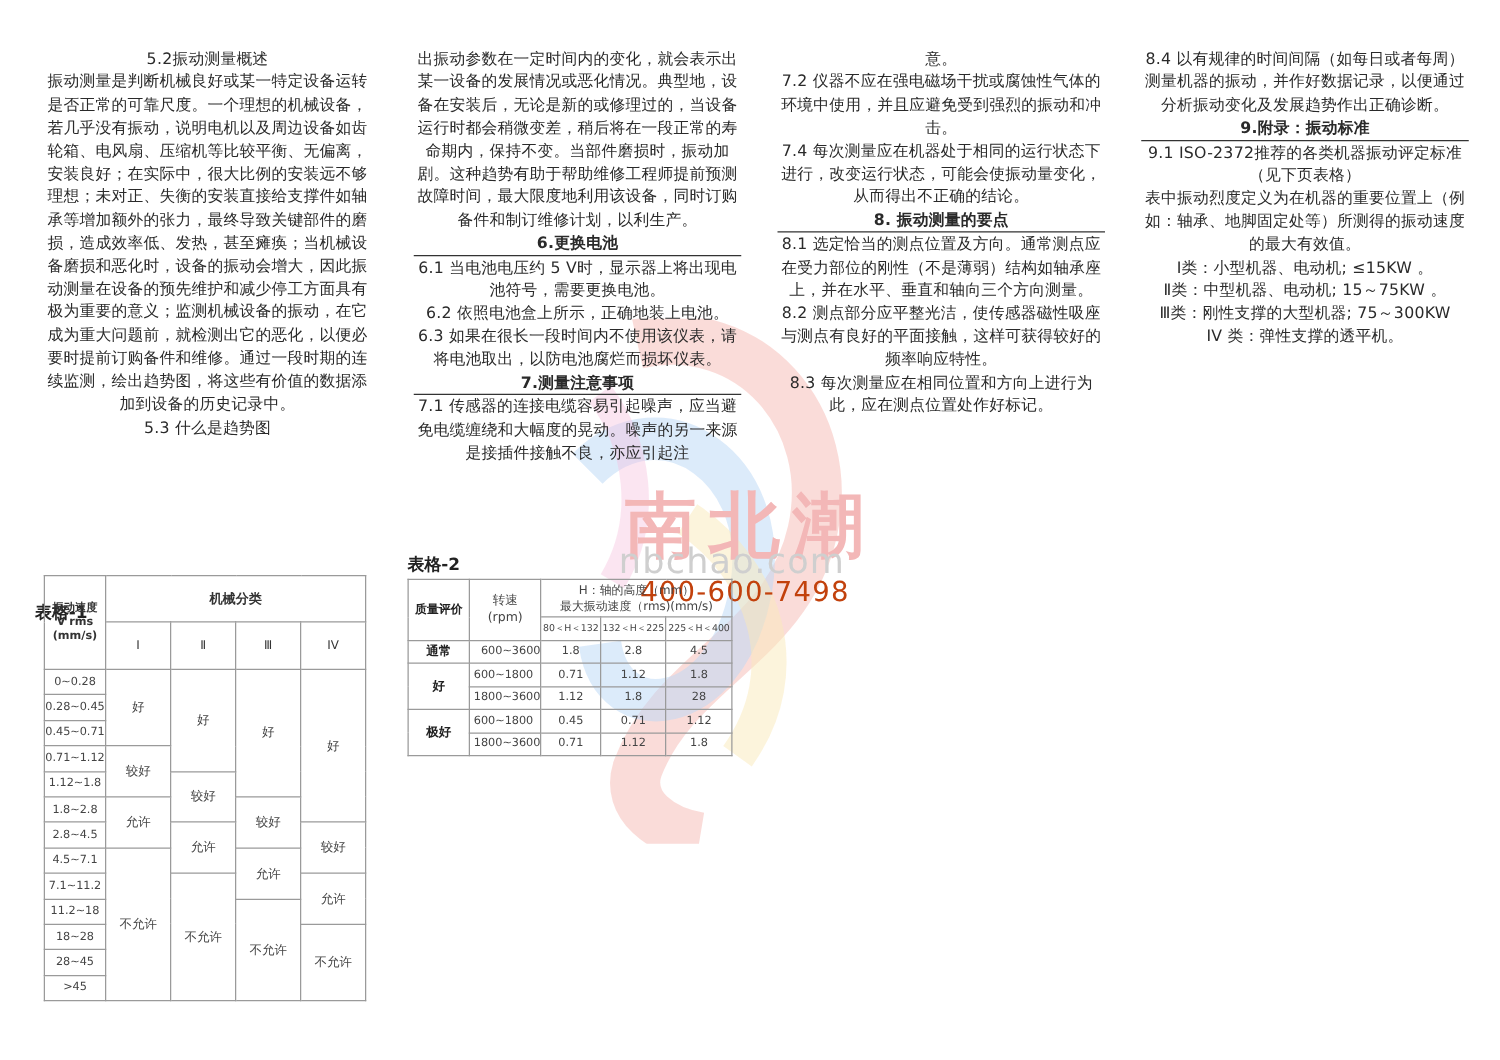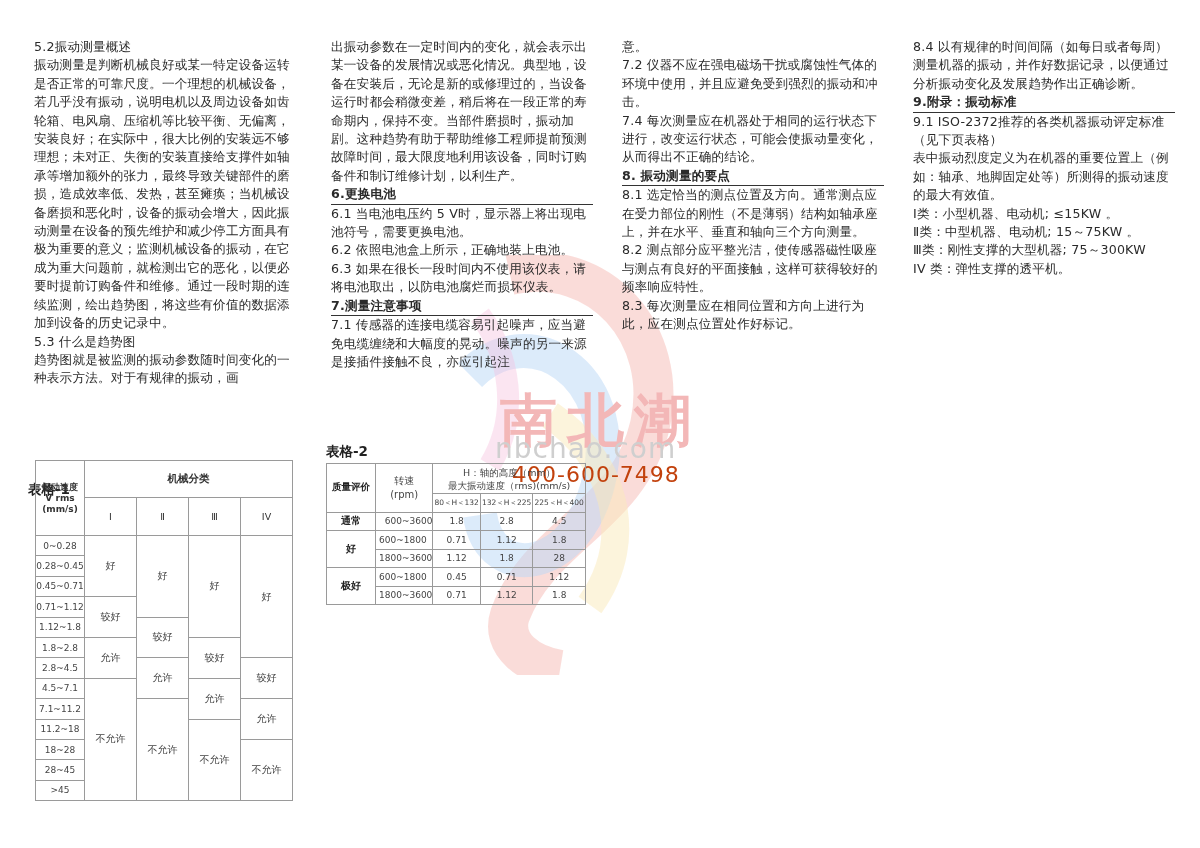--- a/index.html
+++ b/index.html
@@ -1,18 +1,18 @@
 <!DOCTYPE html>
 <html><head>
 <meta charset="utf-8">
 <style>
   html, body { margin:0; padding:0; }
   body { width:1200px; height:848px; background:#ffffff; position:relative; overflow:hidden;
          font-family:"DejaVu Sans","Liberation Sans",sans-serif; color:#2a2a2a; }
-  .col { position:absolute; top:38px; font-size:12.6px; line-height:18.4px; letter-spacing:0.2px; }
+  .col { position:absolute; top:38px; font-size:12.6px; line-height:18.4px; letter-spacing:0.2px;text-align:center; }
   .col p { margin:0; }
   .col1 { left:34px; width:264px; }
   .col2 { left:331px; width:262px; }
   .col3 { left:622px; width:262px; }
   .col4 { left:913px; width:262px; }
   .h { font-weight:bold; border-bottom:1.5px solid #333; margin:0 0 1px 0; }
   .watermark { position:absolute; left:450px; top:255px; width:230px; height:420px; pointer-events:none; opacity:0.35; }
   .wm-cn { position:absolute; left:500px; top:383px; font-size:57px; color:#f3b7b7; letter-spacing:10px; font-weight:bold; font-family:"DejaVu Serif",serif; }
   .wm-url { position:absolute; left:495px; top:432px; font-size:28px; font-weight:normal; color:#cfcfcf; letter-spacing:1px; }
   .wm-tel { position:absolute; left:512px; top:462px; font-size:22px; color:#c2410c; letter-spacing:1px; }
@@ -37,21 +37,20 @@
   <path d="M30 60 C60 100 70 160 40 210" stroke="#e84ba0" stroke-width="22" fill="none" opacity="0.4"></path>
 </svg>
 <div class="wm-cn">南北潮</div>
 <div class="wm-url">nbchao.com</div>
 <div class="wm-tel">400-600-7498</div>
 
 <div class="col col1">
   <p>5.2振动测量概述</p>
   <p>振动测量是判断机械良好或某一特定设备运转是否正常的可靠尺度。一个理想的机械设备，若几乎没有振动，说明电机以及周边设备如齿轮箱、电风扇、压缩机等比较平衡、无偏离，安装良好；在实际中，很大比例的安装远不够理想；未对正、失衡的安装直接给支撑件如轴承等增加额外的张力，最终导致关键部件的磨损，造成效率低、发热，甚至瘫痪；当机械设备磨损和恶化时，设备的振动会增大，因此振动测量在设备的预先维护和减少停工方面具有极为重要的意义；监测机械设备的振动，在它成为重大问题前，就检测出它的恶化，以便必要时提前订购备件和维修。通过一段时期的连续监测，绘出趋势图，将这些有价值的数据添加到设备的历史记录中。</p>
   <p>5.3  什么是趋势图</p>
-  <p>趋势图就是被监测的振动参数随时间变化的一种表示方法。对于有规律的振动，画</p>
 </div>
 
 <div class="col col2">
   <p>出振动参数在一定时间内的变化，就会表示出某一设备的发展情况或恶化情况。典型地，设备在安装后，无论是新的或修理过的，当设备运行时都会稍微变差，稍后将在一段正常的寿命期内，保持不变。当部件磨损时，振动加剧。这种趋势有助于帮助维修工程师提前预测故障时间，最大限度地利用该设备，同时订购备件和制订维修计划，以利生产。</p>
   <p class="h">6.更换电池</p>
   <p>6.1 当电池电压约 5 V时，显示器上将出现电池符号，需要更换电池。</p>
   <p>6.2 依照电池盒上所示，正确地装上电池。</p>
   <p>6.3  如果在很长一段时间内不使用该仪表，请将电池取出，以防电池腐烂而损坏仪表。</p>
   <p class="h">7.测量注意事项</p>
   <p>7.1  传感器的连接电缆容易引起噪声，应当避免电缆缠绕和大幅度的晃动。噪声的另一来源是接插件接触不良，亦应引起注</p>

